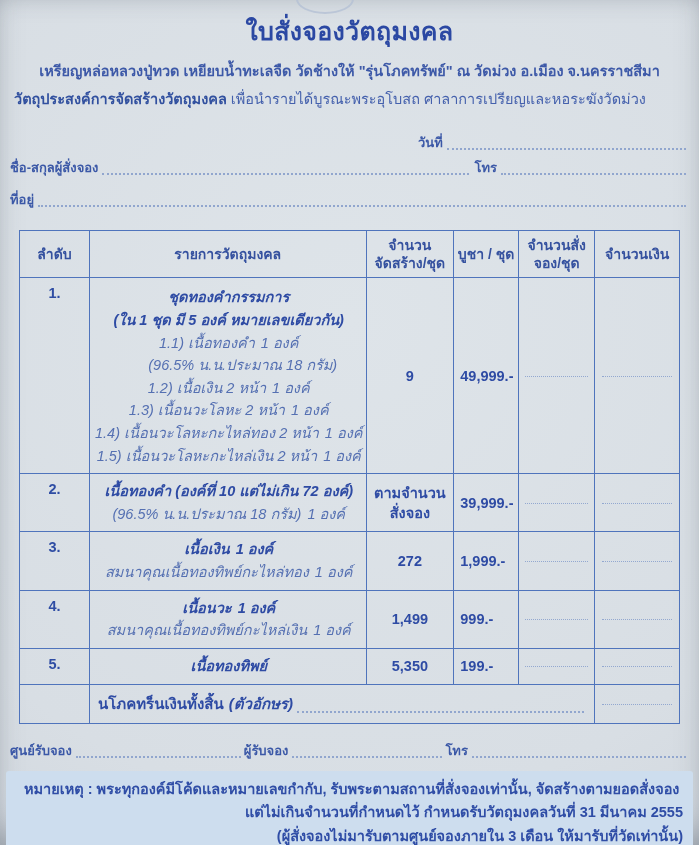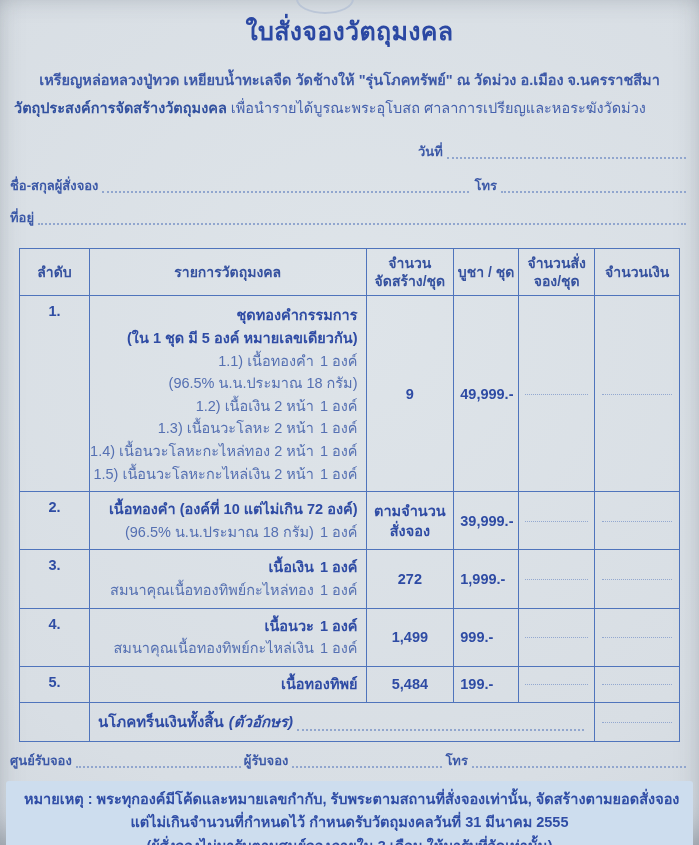--- a/index.html
+++ b/index.html
@@ -6,65 +6,65 @@
   .page{
     width:699px;height:845px;position:relative;overflow:hidden;margin:0 auto;
     font-family:"Liberation Sans","DejaVu Sans",sans-serif;
     background:
       radial-gradient(130% 105% at 50% 38%, #dee4e9 0%, #d8dee4 55%, #c8ced6 100%);
     box-shadow: inset 0 -22px 34px -12px rgba(55,65,80,.38), inset 0 10px 26px -14px rgba(55,65,80,.28);
     color:#3f5cab;
   }
   .arc{position:absolute;top:-16px;left:296px;width:54px;height:26px;border:2px solid #b4c1d4;border-radius:50%;opacity:.8;}
   .title{font-size:25px;font-weight:700;text-align:center;padding-top:11px;color:#2b48a3;letter-spacing:.3px;}
-  .sub1{font-size:14.5px;font-weight:700;text-align:center;margin-top:17px;color:#3d59a8;}
+  .sub1{font-size:14.5px;font-weight:700;text-align:center;margin-top:8px;color:#3d59a8;}
   .sub2{font-size:14.5px;margin:5px 14px 0 14px;color:#4561ad;}
   .sub2 .b{font-weight:700;color:#31509f;}
   .frow{display:flex;align-items:flex-end;font-size:13px;font-weight:700;color:#3b58a7;margin:0 10px;}
   .frow .dots{flex:1;border-bottom:2px dotted #91a6ce;margin:0 3px 3px 4px;}
   .frow.date{margin-top:22px;padding-left:408px;}
-  .frow.name{margin-top:13px;justify-content:space-between;}
+  .frow.name{margin-top:4px;justify-content:space-between;}
   .frow.addr{margin-top:11px;}
   .lbl{white-space:nowrap;}
   .phone-lbl{margin-left:2px;}
 
   table.items{
     border-collapse:collapse;table-layout:fixed;
     width:661px;margin:20px auto 0 auto;font-size:14.5px;
   }
   table.items th, table.items td{border:1.6px solid #4f74bc;}
   col.c1{width:10.6%;} col.c2{width:41.9%;} col.c3{width:13.3%;}
   col.c4{width:9.8%;} col.c5{width:11.6%;} col.c6{width:12.8%;}
   th{font-weight:700;color:#35519f;padding:5px 2px;line-height:1.3;white-space:pre-line;font-size:14px;vertical-align:middle;}
   td{vertical-align:middle;}
   td.c-no{font-weight:700;color:#2f4da4;text-align:center;vertical-align:top;padding-top:7px;}
   td.c-desc{padding:6px 8px 6px 10px;vertical-align:top;}
-  .dl{display:flex;justify-content:flex-end;line-height:1.56;color:#5570b2;}
+  .dl{display:flex;justify-content:center;line-height:1.56;color:#5570b2;font-style:italic;}
   .dl .t{white-space:nowrap;}
   .dl .q{white-space:nowrap;padding-left:6px;color:#5570b2;}
   .dl.b, .dl.b .q{font-weight:700;color:#2e4ba4;}
   .dl.ind{padding-left:28px;}
   td.c-made, td.c-price{text-align:center;font-weight:700;color:#2e4ba4;white-space:pre-line;line-height:1.4;padding:4px 6px;}
   td.c-price{text-align:left;}
   .dotfill{border-bottom:1.8px dotted #93a8d0;width:86%;margin:0 auto;height:1px;}
   tr.row-tall td.c-desc{padding-top:8px;}
   td.c-total{padding:7px 8px;}
   .totalwrap{display:flex;align-items:flex-end;font-size:15px;}
   .totalwrap .tb{font-weight:700;color:#2e4ba4;white-space:nowrap;}
   .totalwrap .ti{font-style:italic;font-weight:700;color:#2e4ba4;white-space:nowrap;margin-left:5px;}
   .totalwrap .dots{flex:1;border-bottom:2px dotted #91a6ce;margin:0 2px 3px 4px;}
   td.c-amount-blank{vertical-align:middle;}
 
-  .centers{margin-top:8px;}
+  .centers{margin-top:16px;}
   .note{
     margin:10px 6px 0 6px;background:#cdddee;border-radius:3px;
     padding:7px 10px 8px 10px;font-weight:700;color:#2f4da6;font-size:14.5px;line-height:1.65;
   }
   .note .l1{text-align:left;padding-left:8px;}
-  .note .l2,.note .l3{text-align:center;}
+  .note .l2,.note .l3{text-align:right;}
 </style>
 </head>
 <body>
 
 <div class="page">
   <div class="arc"></div>
 
   <div class="title">ใบสั่งจองวัตถุมงคล</div>
   <div class="sub1">เหรียญหล่อหลวงปู่ทวด เหยียบน้ำทะเลจืด วัดช้างให้ "รุ่นโภคทรัพย์" ณ วัดม่วง อ.เมือง จ.นครราชสีมา</div>
   <div class="sub2">
@@ -214,21 +214,21 @@
             <div class="dotfill"></div>
           </td>
         </tr>
         <tr>
           <td class="c-no">5.</td>
           <td class="c-desc">
             <div class="dl b">
               <span class="t">เนื้อทองทิพย์</span>
             </div>
           </td>
-          <td class="c-made">5,484</td>
+          <td class="c-made">5,350</td>
           <td class="c-price">199.-</td>
           <td class="c-order">
             <div class="dotfill"></div>
           </td>
           <td class="c-amount-blank">
             <div class="dotfill"></div>
           </td>
         </tr>
       </tbody>
     <tfoot>

